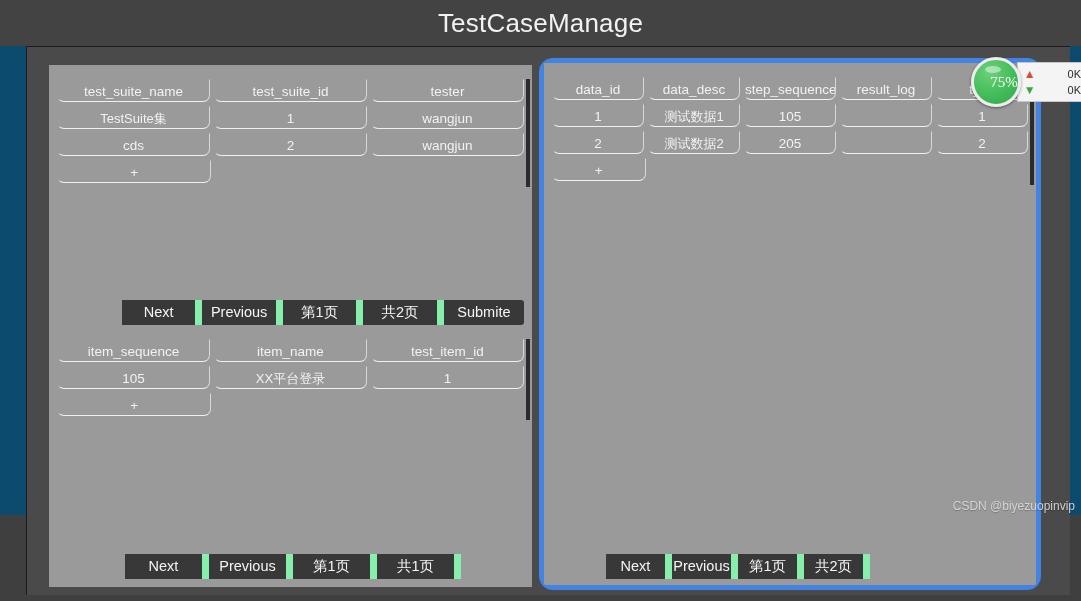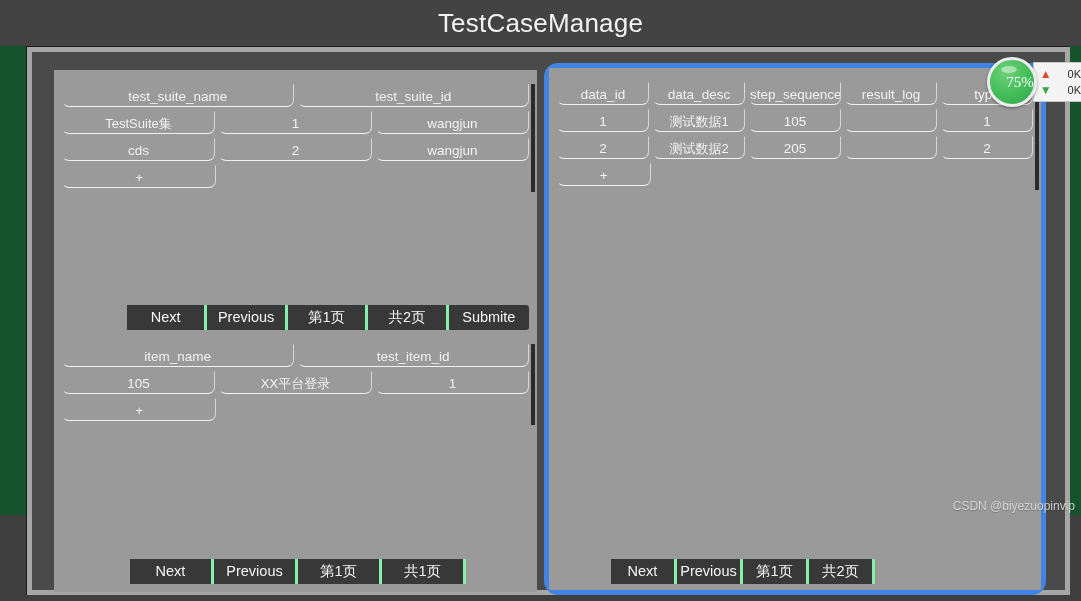--- a/index.html
+++ b/index.html
@@ -13,21 +13,21 @@
     font-family: "Liberation Sans", "DejaVu Sans", sans-serif;
     overflow: hidden;
     position: relative;
   }
 
   
   #app-window {
     position: absolute;
     left: 0; top: 0;
     width: 1081px; height: 515px;
-    background: #14532d;
+    background: #0c4a6e;
     box-sizing: border-box;
   }
   #title-bar {
     height: 46px;
     display: flex;
     align-items: center;
     justify-content: center;
     background: #434343;
   }
   #title-text {
@@ -39,21 +39,20 @@
 
   #window-body {
     position: absolute;
     left: 26px; top: 46px;
     width: 1044px;
     height: 549px;
     background: #a6a6a6;
     border-top: 1px solid #1c1c1c;
     border-left: 1px solid #1c1c1c;
     box-sizing: border-box;
-    padding: 5px;
   }
   #content-root {
     position: relative;
     width: 100%;
     height: 100%;
     background: #4a4a4a;
   }
 
   
   .panel {
@@ -148,21 +147,21 @@
   }
   .tb-spacer {
     background: #9a9a9a;
   }
   .tb-btn {
     background: #383838;
     color: #f5f5f5;
     font-size: 14.5px;
     line-height: 25px;
     text-align: center;
-    border-right: 3px solid #86efac;
+    border-right: 7px solid #86efac;
     box-sizing: border-box;
     white-space: nowrap;
   }
   .tb-btn:last-child { border-right: none; }
   .tb-tail { flex: 1 1 auto; background: #9a9a9a; }
 
   
   #toolbar-suite { bottom: 8px; }
   #toolbar-suite .tb-spacer { width: 68px; }
   #toolbar-suite .tb-btn { width: 84px; }
@@ -212,21 +211,21 @@
     padding: 3px 0 3px 6px;
     border: 1px solid #c8c8c8;
     border-right: none;
     font-size: 11px;
     color: #1c1c1c;
     line-height: 16px;
   }
   .net-line { display: flex; align-items: center; gap: 16px; }
   .net-arrow-up { color: #d94c33; font-size: 12px; }
   .net-arrow-down { color: #3ca544; font-size: 12px; }
-  .net-val { color: #2b2b2b; }
+  .net-val { color: #2b2b2b; margin-left: 16px; }
 
   
   #watermark {
     position: absolute;
     right: 6px;
     bottom: 2px;
     color: #d9d9d9;
     font-size: 12px;
     opacity: .92;
     z-index: 50;
@@ -247,20 +246,21 @@
     <div id="content-root">
 
       <div class="panel" id="panel-suite">
         <div class="panel-inner">
 
           <div class="table-wrap">
             <div class="data-table" id="suite-table">
               <div class="t-row">
                 <div class="t-cell">test_suite_name</div>
                 <div class="t-cell">test_suite_id</div>
+                <div class="t-cell">tester</div>
               </div>
               <div class="t-row">
                 <div class="t-cell cjk">TestSuite集</div>
                 <div class="t-cell">1</div>
                 <div class="t-cell">wangjun</div>
               </div>
               <div class="t-row">
                 <div class="t-cell">cds</div>
                 <div class="t-cell">2</div>
                 <div class="t-cell">wangjun</div>
@@ -285,20 +285,21 @@
 
         </div>
       </div>
 
       <div class="panel" id="panel-item">
         <div class="panel-inner">
 
           <div class="table-wrap">
             <div class="data-table" id="item-table">
               <div class="t-row">
+                <div class="t-cell">item_sequence</div>
                 <div class="t-cell">item_name</div>
                 <div class="t-cell">test_item_id</div>
               </div>
               <div class="t-row">
                 <div class="t-cell">105</div>
                 <div class="t-cell cjk">XX平台登录</div>
                 <div class="t-cell">1</div>
               </div>
               <div class="t-row">
                 <div class="t-cell add">+</div>

